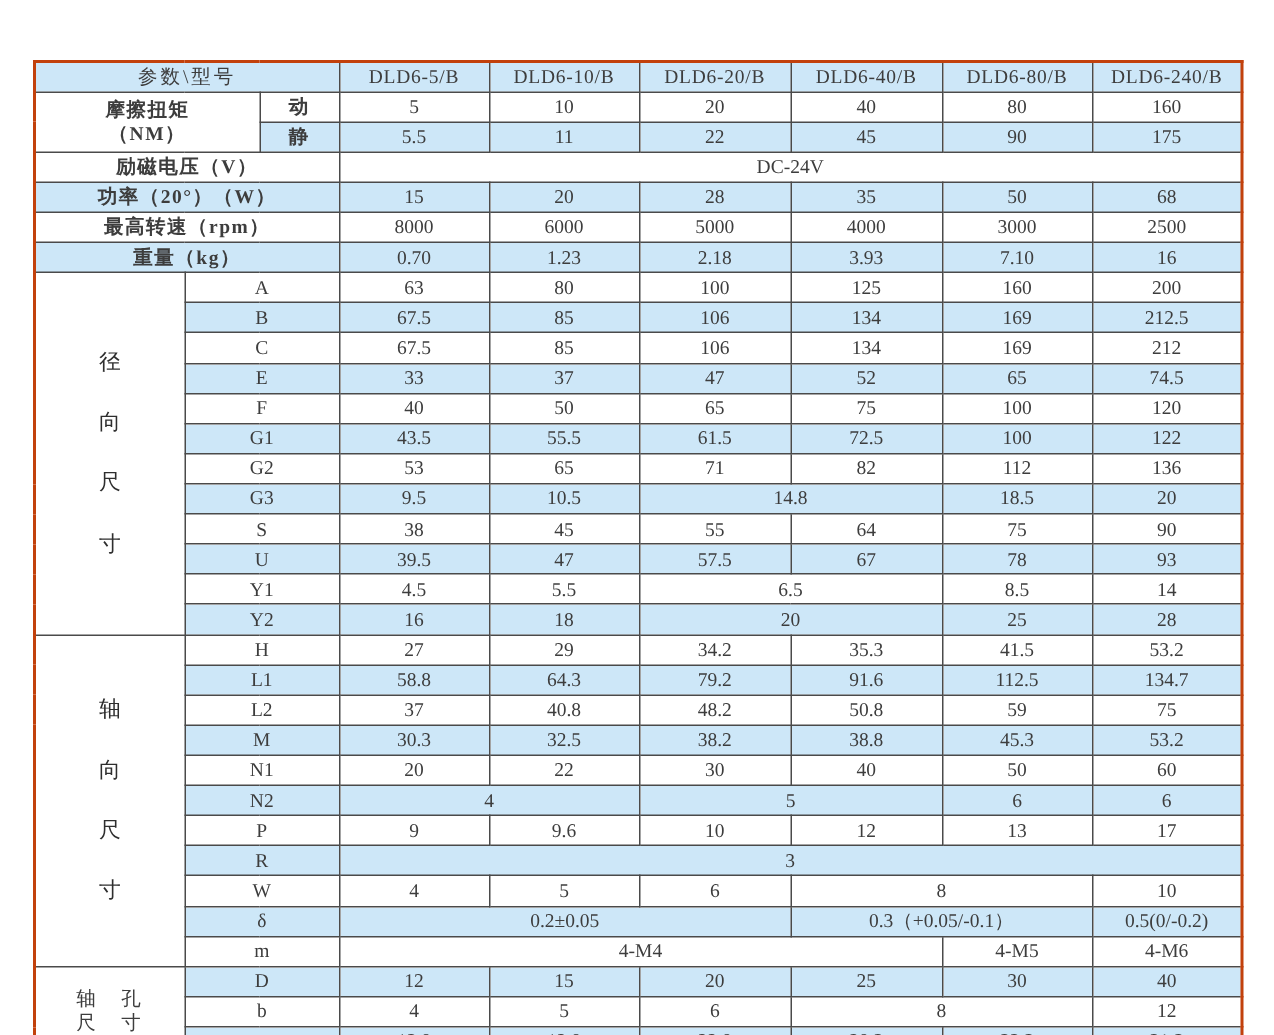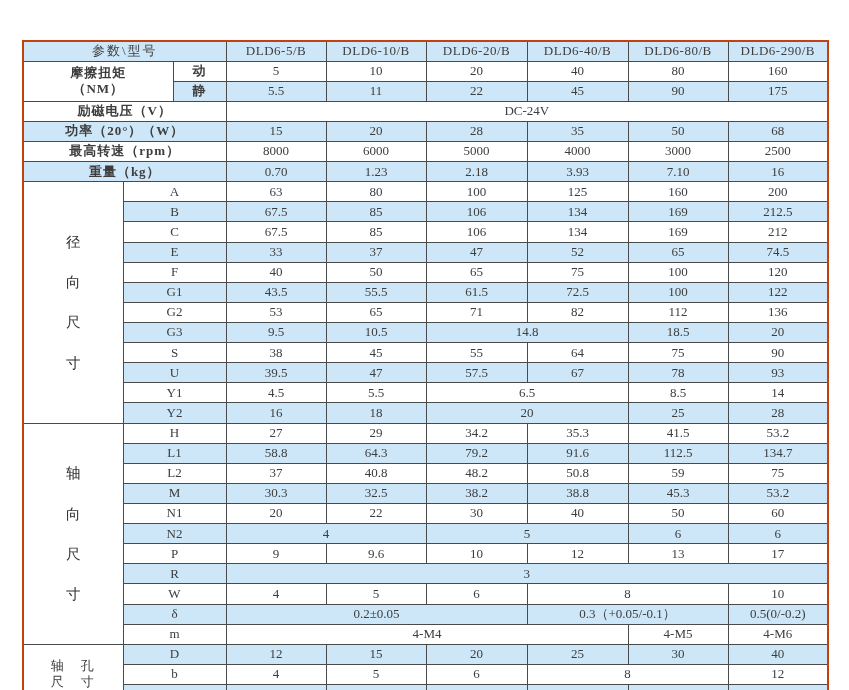--- a/index.html
+++ b/index.html
@@ -42,21 +42,21 @@
         <col style="width:100px">
     </colgroup>
     <tbody>
         <tr>
           <td colspan="3" class="c-corner">参数\型号</td>
           <td class="c-model">DLD6-5/B</td>
           <td class="c-model">DLD6-10/B</td>
           <td class="c-model">DLD6-20/B</td>
           <td class="c-model">DLD6-40/B</td>
           <td class="c-model">DLD6-80/B</td>
-          <td class="c-model">DLD6-290/B</td>
+          <td class="c-model">DLD6-240/B</td>
         </tr>
         <tr>
           <td colspan="2" rowspan="2" class="c-hlabel">摩擦扭矩
 （NM）</td>
           <td class="c-hlabel">动</td>
           <td class="c-value">5</td>
           <td class="c-value">10</td>
           <td class="c-value">20</td>
           <td class="c-value">40</td>
           <td class="c-value">80</td>

